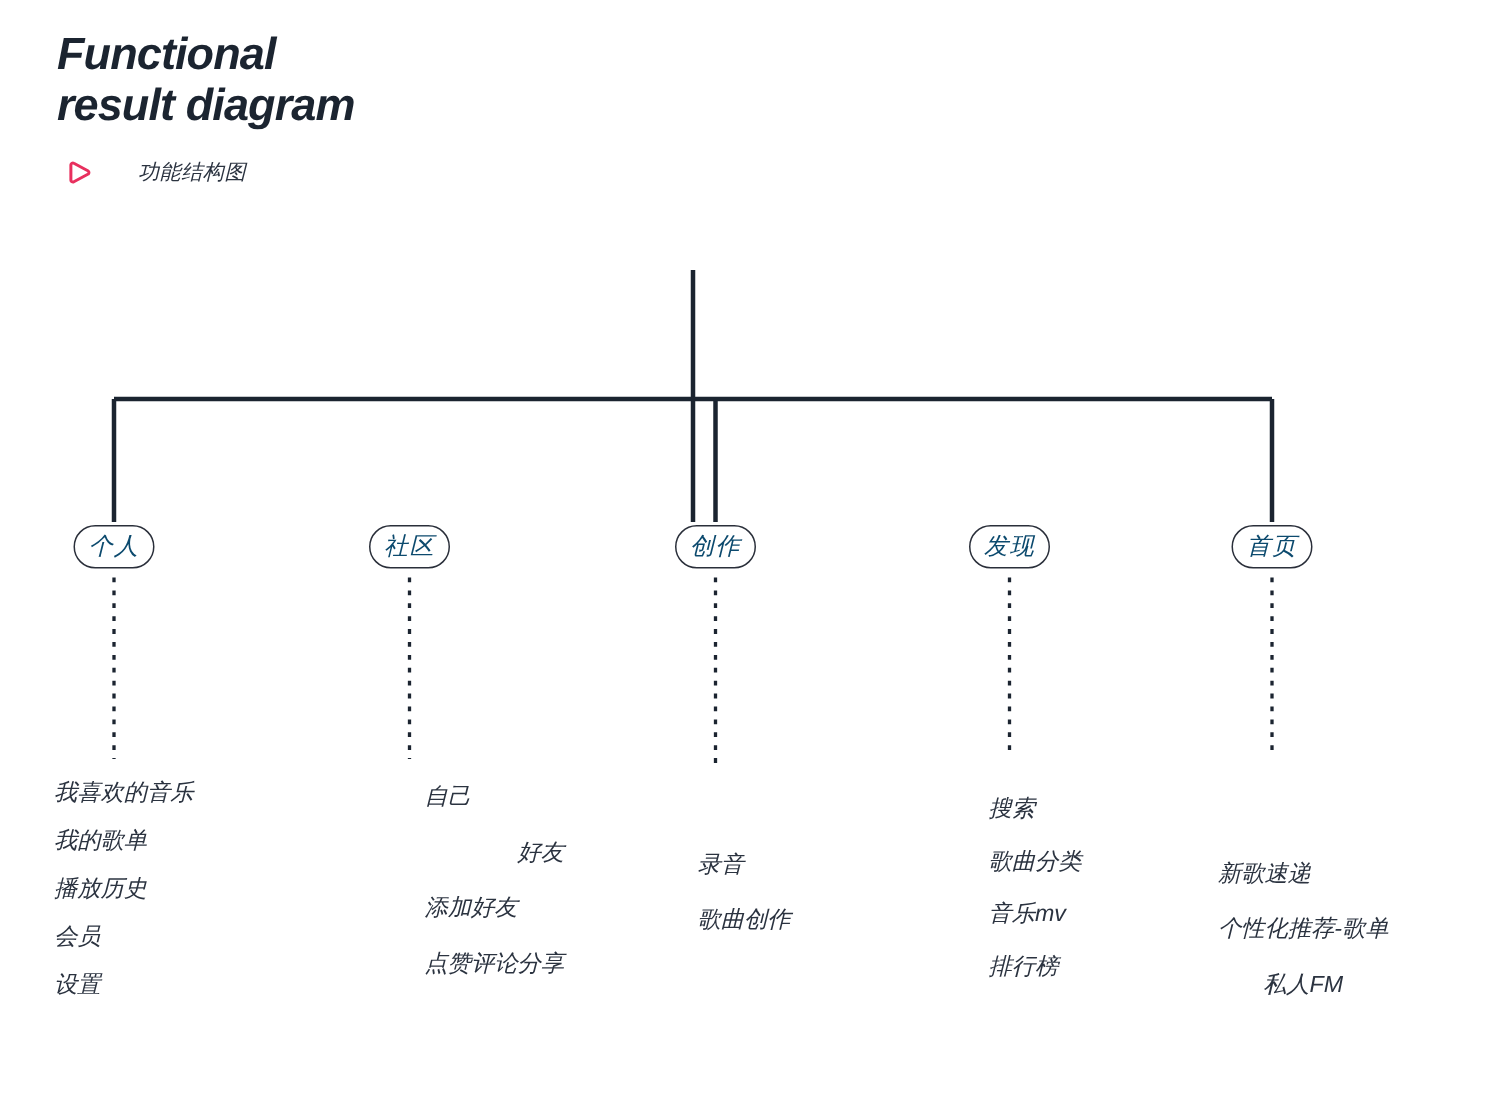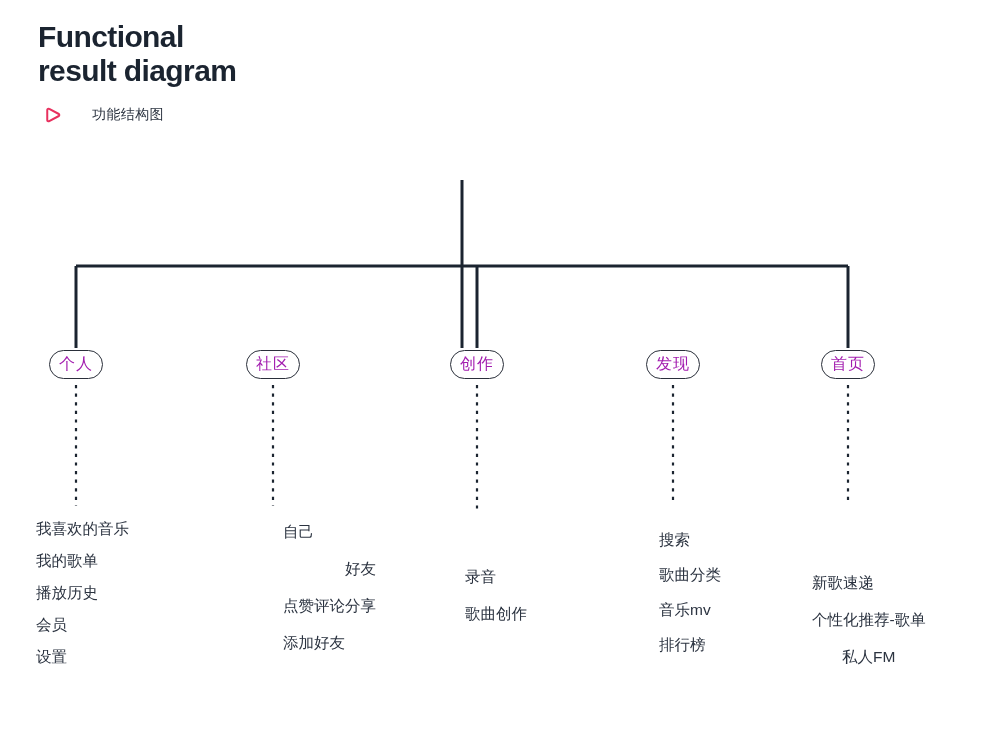--- a/index.html
+++ b/index.html
@@ -10,20 +10,21 @@
     background: #ffffff;
     font-family: "Liberation Sans", "DejaVu Sans", sans-serif;
     overflow: hidden;
     position: relative;
   }
 
   #canvas {
     position: relative;
     width: 844px;
     height: 734px;
+    font-style: italic;
   }
 
   
   .header { position: absolute; left: 38px; top: 20px; }
 
   .title {
     font-size: 30px;
     font-weight: bold;
     line-height: 1.12;
     color: #1b2430;
@@ -72,21 +73,21 @@
   .node {
     position: absolute;
     height: 29px;
     border: 1.4px solid #2a2f3a;
     border-radius: 15px;
     display: flex;
     align-items: center;
     justify-content: center;
     background: #ffffff;
     font-size: 16px;
-    color: #a21caf;
+    color: #0c4a6e;
     letter-spacing: 1px;
     padding: 0 9px;
     white-space: nowrap;
   }
 
   
   .leaf-col { position: absolute; }
 
   .leaf-item {
     font-size: 15.5px;
@@ -136,22 +137,22 @@
         <div class="leaf-item" style="height: 32px; line-height: 32px;">播放历史</div>
         <div class="leaf-item" style="height: 32px; line-height: 32px;">会员</div>
         <div class="leaf-item" style="height: 32px; line-height: 32px;">设置</div>
       </div>
       <div class="node" style="top: 350px; left: 246px; min-width: 54px;">
         <span>社区</span>
       </div>
       <div class="leaf-col" style="left: 247px; top: 513px; margin-left: 36px;">
         <div class="leaf-item" style="height: 37px; line-height: 37px;">自己</div>
         <div class="leaf-item" style="height: 37px; line-height: 37px; text-align: right;">好友</div>
+        <div class="leaf-item" style="height: 37px; line-height: 37px;">添加好友</div>
         <div class="leaf-item" style="height: 37px; line-height: 37px;">点赞评论分享</div>
-        <div class="leaf-item" style="height: 37px; line-height: 37px;">添加好友</div>
       </div>
       <div class="node" style="top: 350px; left: 450px; min-width: 54px;">
         <span>创作</span>
       </div>
       <div class="leaf-col" style="left: 465px; top: 558px;">
         <div class="leaf-item" style="height: 37px; line-height: 37px;">录音</div>
         <div class="leaf-item" style="height: 37px; line-height: 37px;">歌曲创作</div>
       </div>
       <div class="node" style="top: 350px; left: 646px; min-width: 54px;">
         <span>发现</span>

